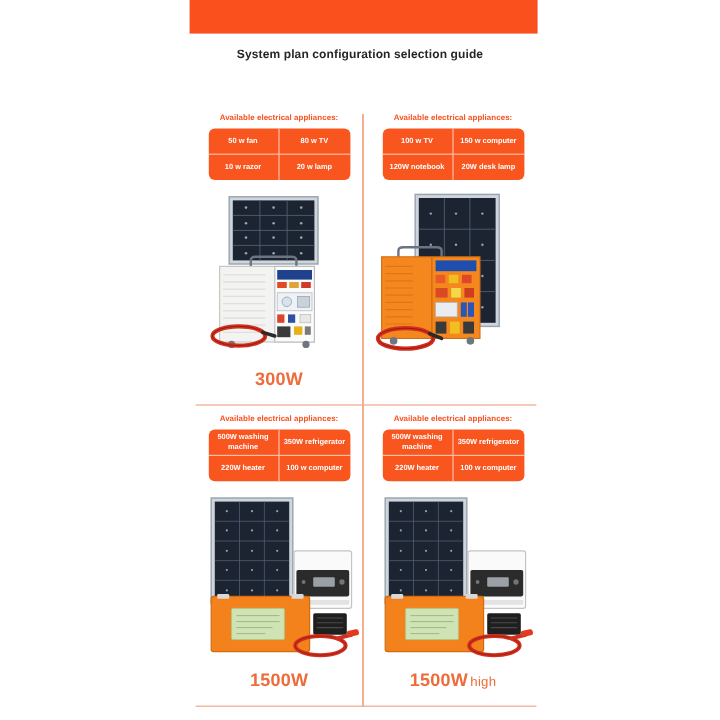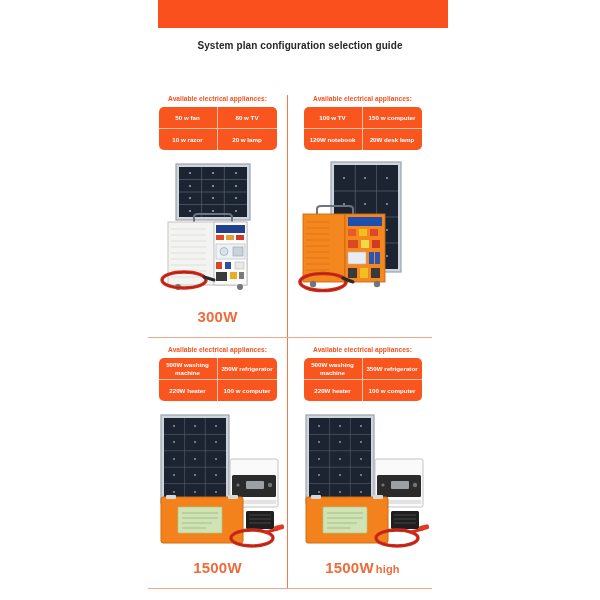--- a/index.html
+++ b/index.html
@@ -58,21 +58,21 @@
     font-size: 7.5px;
     font-weight: bold;
     padding: 4px 11px 4px 11px;
     border-radius: 10px;
     letter-spacing: 0.1px;
   }
 
   
   .grid {
     position: absolute;
-    left: 148px;
+    left: 163px;
     top: 95px;
     width: 284px;
     height: 494px;
   }
 
   .quad {
     position: absolute;
     width: 139px;
     height: 242px;
   }
@@ -146,21 +146,21 @@
   .wattage {
     text-align: center;
     font-size: 15px;
     font-weight: bold;
     color: #ee6b3b;
     letter-spacing: 0.2px;
     margin-top: 2px;
   }
   .wattage .suffix {
     font-size: 11px;
-    font-weight: bold;
+    font-weight: normal;
     margin-left: 2px;
   }
 
   svg { display: block; }
 </style>
 </head>
 <body>
 
 <div class="page">
 

